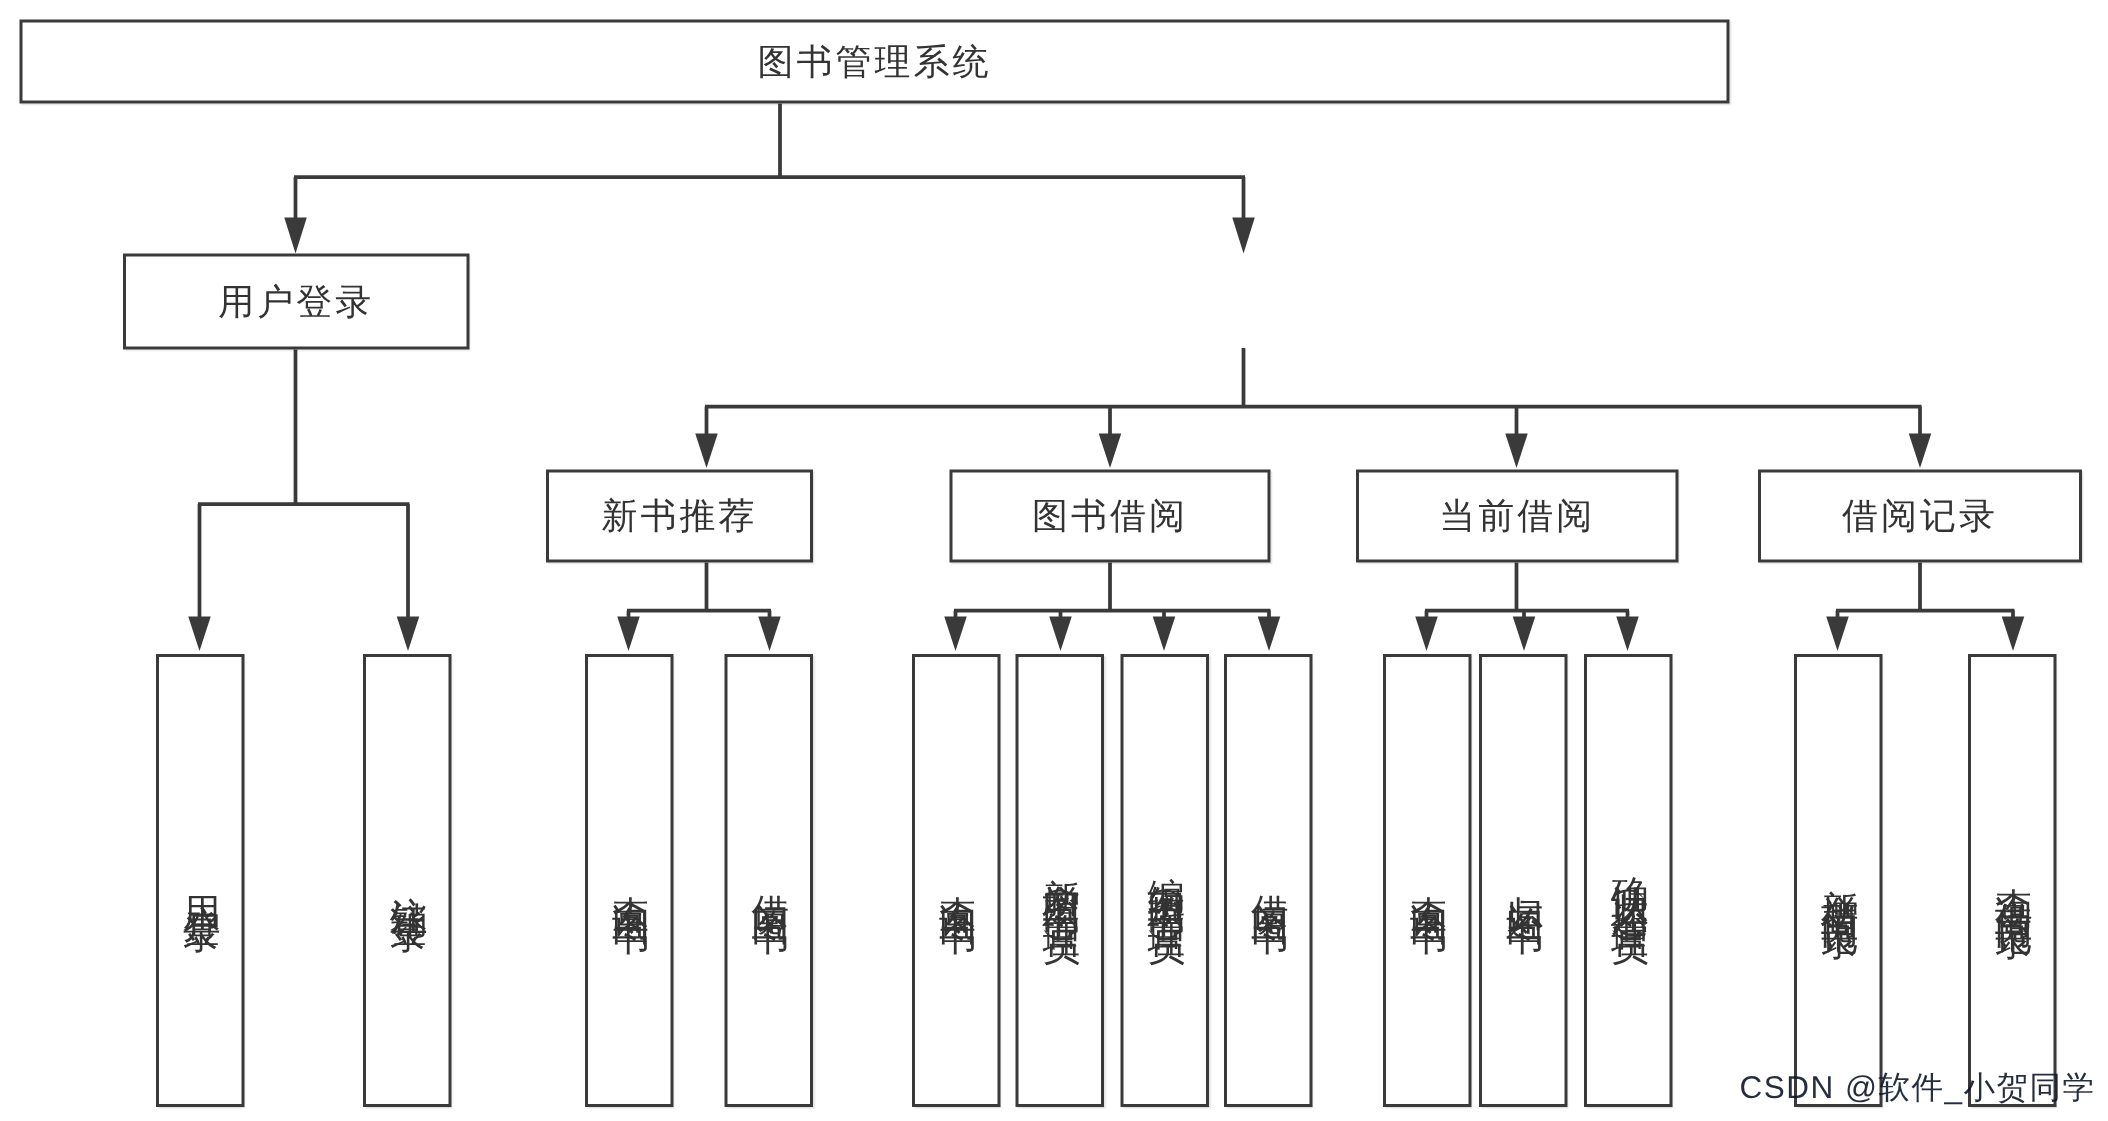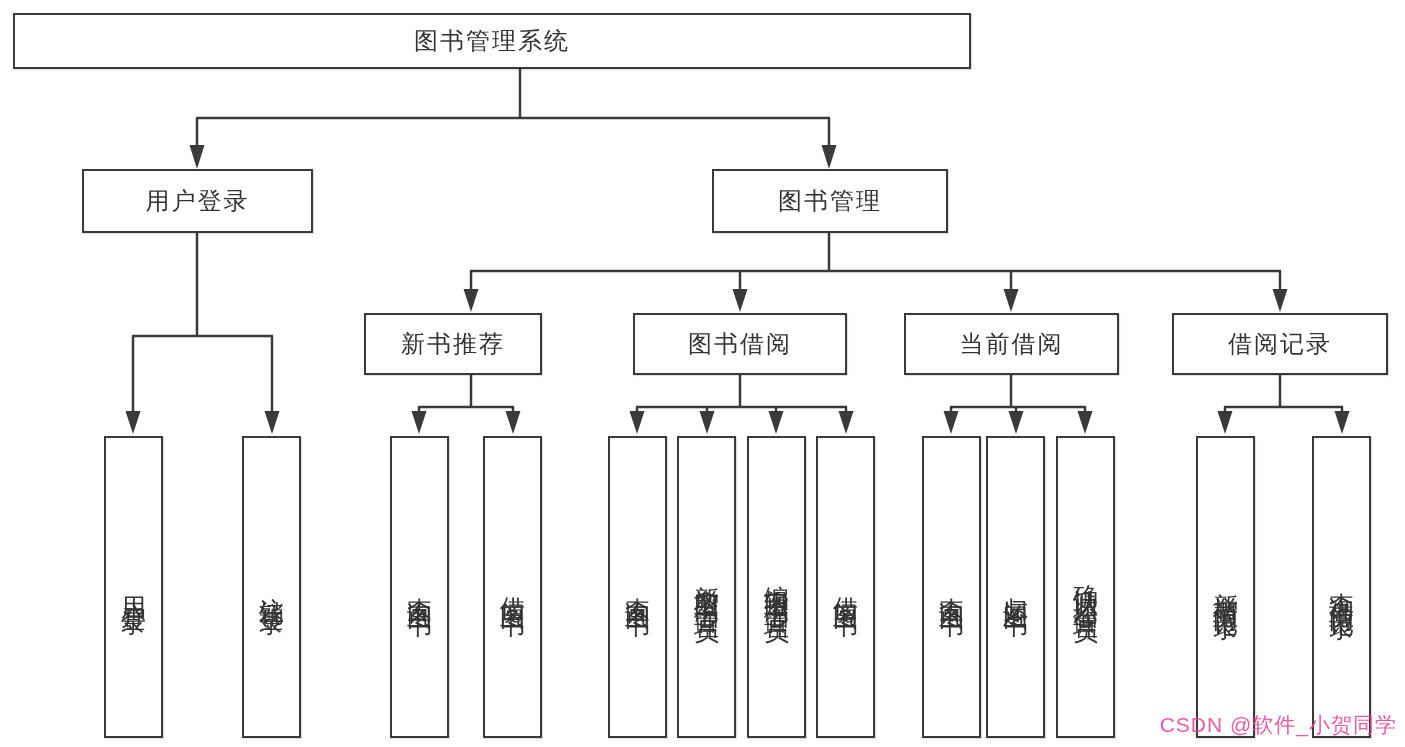--- a/index.html
+++ b/index.html
@@ -52,21 +52,21 @@
     letter-spacing: 5px;
     line-height: 1;
     white-space: nowrap;
   }
   .watermark {
     position: absolute;
     right: 8px;
     bottom: 8px;
     font-size: 21px;
     letter-spacing: 1px;
-    color: #ec4899;
+    color: #0f172a;
     opacity: 0.9;
     z-index: 3;
     white-space: nowrap;
   }
 </style>
 </head>
 <body>
 
 <div class="canvas">
 
@@ -103,24 +103,23 @@
       <polygon points="768.5,411 783.5,411 776,434"></polygon>
       <polygon points="838.5,411 853.5,411 846,434"></polygon>
       <polygon points="943.5,411 958.5,411 951,434"></polygon>
       <polygon points="1008.5,411 1023.5,411 1016,434"></polygon>
       <polygon points="1077.5,411 1092.5,411 1085,434"></polygon>
       <polygon points="1217.5,411 1232.5,411 1225,434"></polygon>
       <polygon points="1334.5,411 1349.5,411 1342,434"></polygon>
     </g>
   </svg>
 
-  <div class="box h-box root-box" style="left:13px; top:13px; width:958px; height:56px;">图书管理系统</div>
+  <div class="box h-box root-box" style="left:13px; top:13px; width:1140px; height:56px;">图书管理系统</div>
 
   <div class="box h-box" style="left:82px; top:169px; width:231px; height:64px;">用户登录</div>
-  <div class="box h-box" style="left:712px; top:169px; width:236px; height:64px;">图书管理</div>
 
   <div class="box h-box" style="left:364px; top:313px; width:178px; height:62px;">新书推荐</div>
   <div class="box h-box" style="left:633px; top:313px; width:214px; height:62px;text-align:center;">图书借阅</div>
   <div class="box h-box" style="left:1172px; top:313px; width:216px; height:62px;">借阅记录</div>
   <div class="box h-box" style="left:904px; top:313px; width:215px; height:62px;">当前借阅</div>
 
   <div class="box v-box" style="left:104px; top:436px; width:59px; height:302px;">
     <span>用户登录</span>
   </div>
   <div class="box v-box" style="left:242px; top:436px; width:59px; height:302px;">

